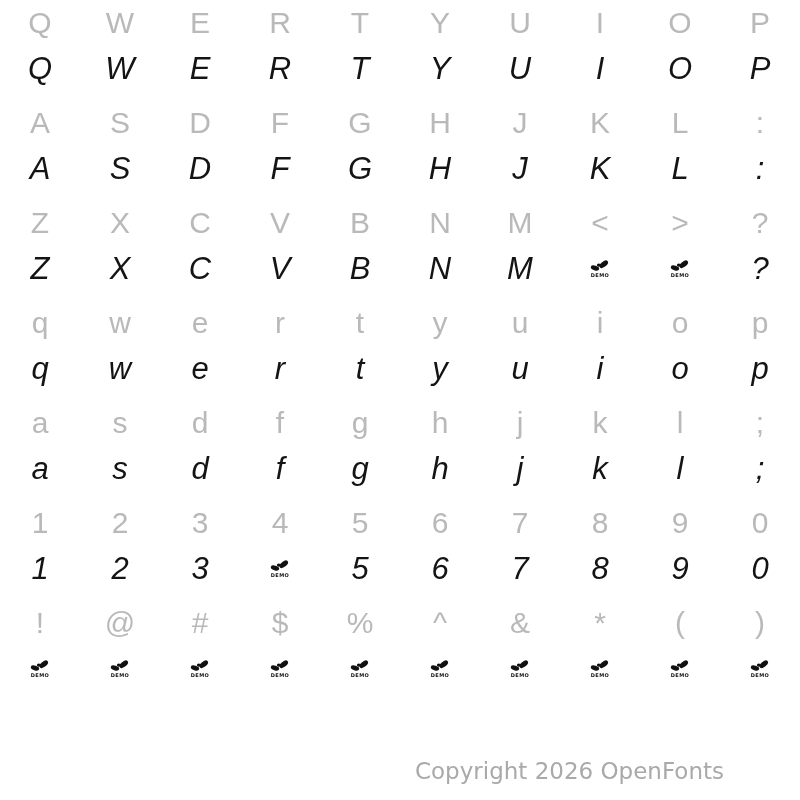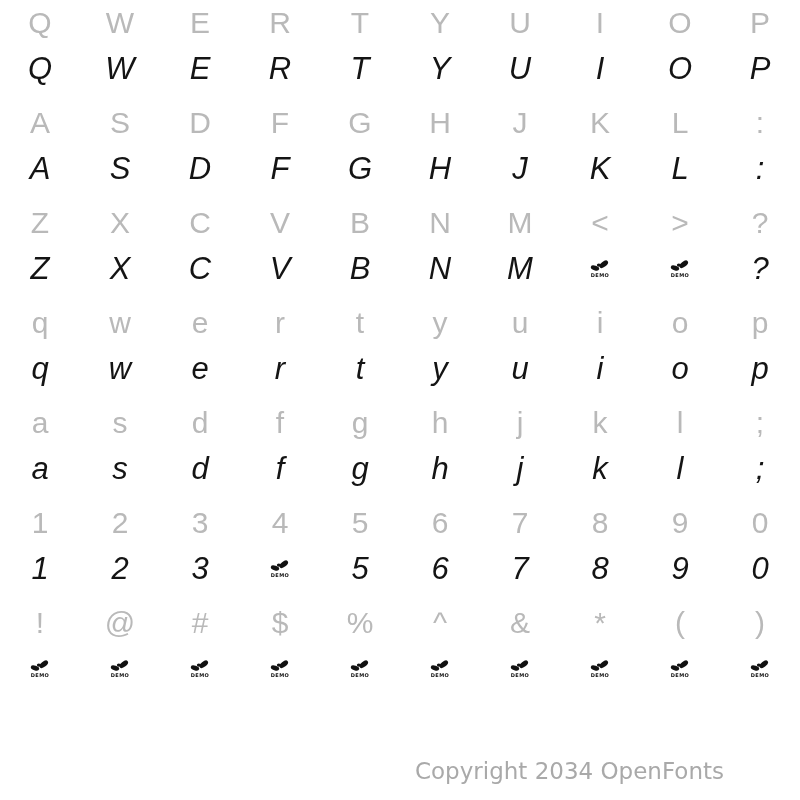--- a/index.html
+++ b/index.html
@@ -647,14 +647,14 @@
                   <ellipse cx="16.5" cy="6" rx="6" ry="3.2" transform="rotate(-38 16.5 6)"></ellipse>
                   <ellipse cx="10.6" cy="7" rx="2.4" ry="2"></ellipse>
                 </g>
               </svg>
               <span class="demo-label">DEMO</span>
             </span>
           </div>
         </div>
       </div>
     </div>
-  <div class="copyright">Copyright 2034 OpenFonts</div>
+  <div class="copyright">Copyright 2026 OpenFonts</div>
 </div>
 
 </body></html>

